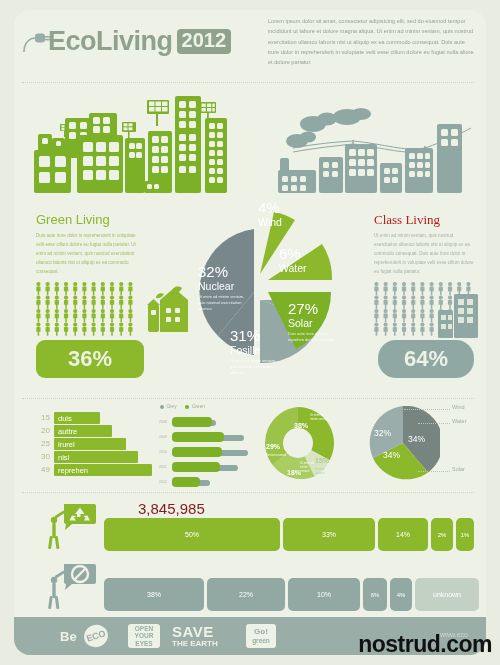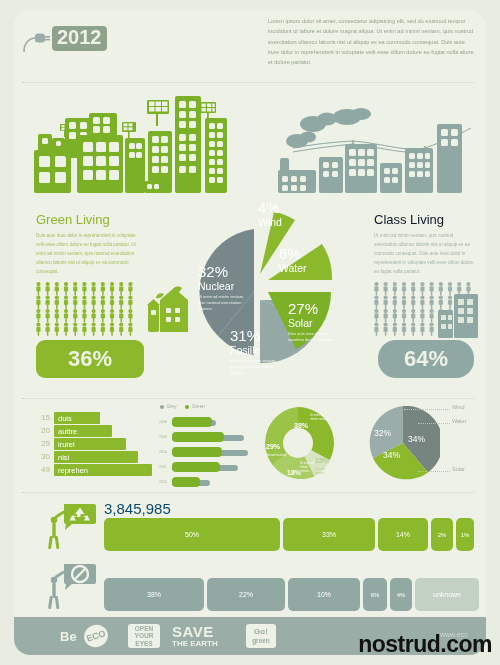--- a/index.html
+++ b/index.html
@@ -44,21 +44,21 @@
   
   .city { position: absolute; }
   .bld { position: absolute; border-radius: 2px; }
   .g { background: #7cb026; }
   .gy { background: #8fa8a4; }
   .win { position: absolute; background: #eef1e6; border-radius: 1.5px; }
 
   
   .sec-h { position: absolute; font-size: 13px; }
   .sec-h.green { color: #8cb82b; }
-  .sec-h.grey { color: #0f172a; }
+  .sec-h.grey { color: #b91c1c; font-family: Liberation Serif, serif; }
   .sec-p { position: absolute; font-size: 4.6px; line-height: 1.95; }
   .sec-p.green { color: #a5c166; }
   .sec-p.grey { color: #a3b4b0; }
 
   
   .pie-wrap { position: absolute; left: 196px; top: 196px; width: 180px; height: 195px; }
   .pie-label { position: absolute; color: #fff; text-align: left; }
   .pie-pct { font-size: 15px; line-height: 1.05; }
   .pie-name { font-size: 10.5px; line-height: 1.15; }
   .pie-desc { font-size: 4px; line-height: 1.5; opacity: .85; margin-top: 2px; }
@@ -105,21 +105,21 @@
   .dtxt { font-size: 2.9px; line-height: 1.45; opacity: .9; }
 
   
   .mpie { position: absolute; left: 366px; top: 406px; width: 74px; height: 74px; }
   .mlab { position: absolute; color: #fff; font-size: 8.5px; }
   .mlegend { position: absolute; font-size: 5.5px; color: #a0afa6; }
   .leader { position: absolute; border-top: 1px dotted #b9c4b6; }
 
   
   .bigrow { position: absolute; left: 34px; width: 440px; }
-  .bigtotal { font-size: 15px; color: #0c4a6e; margin-left: 70px; }
+  .bigtotal { font-size: 15px; color: #7f1d1d; margin-left: 104px; }
   .segs { position: absolute; left: 70px; display: flex; gap: 3px; height: 33px; }
   .seg { border-radius: 5px; display: flex; align-items: center; justify-content: center;
          color: #fff; font-size: 7px; }
   .seg.green { background: #8cb82b; }
   .seg.grey { background: #92a8a3; }
   .seg.pale { background: #c3d0c4; }
   .pictoman { position: absolute; }
 
   
   .footer {
@@ -142,20 +142,21 @@
   <div class="panel"></div>
 
   <div class="header">
     <svg class="plug-icon" viewBox="0 0 30 22">
       <path d="M2 20 C2 10, 8 6, 14 6" stroke="#9aada7" stroke-width="1.6" fill="none"></path>
       <rect x="13" y="1.5" width="10" height="9" rx="3" fill="#9aada7"></rect>
       <rect x="22" y="4" width="6" height="1.6" fill="#9aada7"></rect>
       <rect x="22" y="6.8" width="6" height="1.6" fill="#9aada7"></rect>
     </svg>
     <div class="title-line1">
+      <span class="t-eco">EcoLiving</span>
       <span class="t-year">2012</span>
     </div>
   </div>
   <div class="header-text">Lorem ipsum dolor sit amet, consectetur adipisicing elit, sed do eiusmod tempor incididunt ut labore et dolore magna aliqua. Ut enim ad minim veniam, quis nostrud exercitation ullamco laboris nisi ut aliquip ex ea commodo consequat. Duis aute irure dolor in reprehenderit in voluptate velit esse cillum dolore eu fugiat nulla aliore et dolore pariatur.</div>
 
   <div class="dotline" style="left:22px; top:82px; width:452px;"></div>
 
   <div class="city" style="left:22px; top:88px; width:245px; height:105px;">
 
     <svg style="position:absolute;left:0;top:0;" width="245" height="105">

